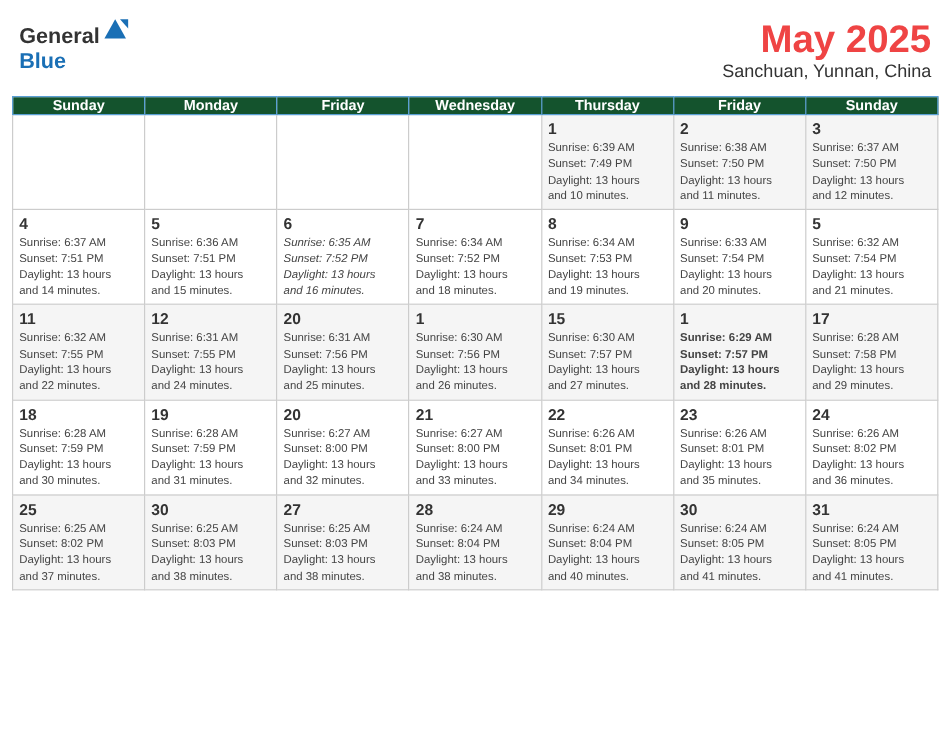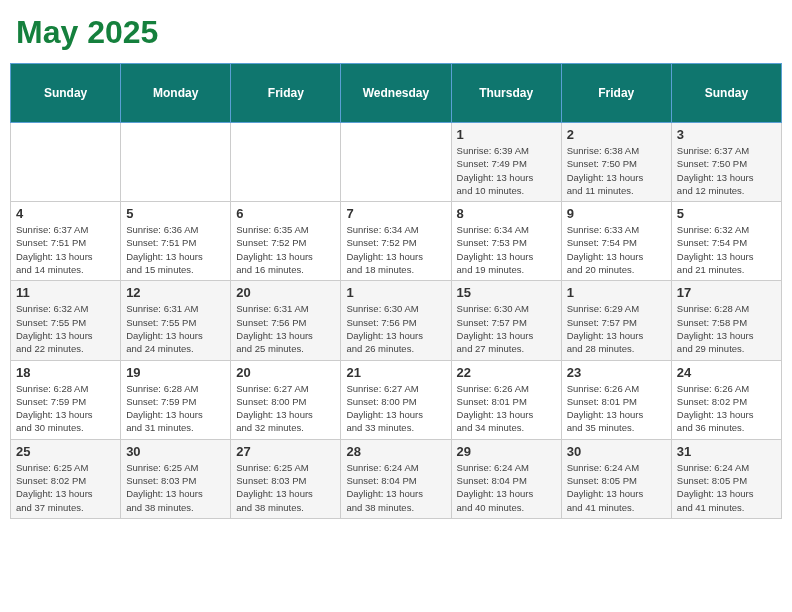--- a/index.html
+++ b/index.html
@@ -35,38 +35,38 @@
       width: 22px;
       height: 22px;
       margin-left: 2px;
     }
     .title-area {
       text-align: right;
     }
     .month-title {
       font-size: 32px;
       font-weight: bold;
-      color: #15803d;
+      color: #ef4444;
     }
     .location-title {
       font-size: 15px;
       color: #333;
     }
     .calendar {
       width: 100%;
       border-collapse: collapse;
       border: 1px solid #ccc;
     }
     .calendar th {
-      background-color: #0f766e;
+      background-color: #14532d;
       color: #fff;
       font-size: 12px;
       font-weight: bold;
       text-align: center;
-      padding: 22px 3px;
+      padding: 0 3px;
       border: 1px solid #5a9fd4;
     }
     .calendar td {
       vertical-align: top;
       border: 1px solid #ccc;
       padding: 4px 5px;
       width: 110px;
       min-height: 80px;
       background: #fff;
       font-size: 10px;
@@ -91,22 +91,33 @@
       line-height: 1.4;
     }
     .empty-cell {
       background: #fff !important;
     }
   </style>
 </head>
 <body>
 
 <div class="header-area">
+  <div class="logo">
+    <div>
+      <span class="logo-text-general">General</span><svg class="logo-icon" viewBox="0 0 22 22">
+          <polygon points="11,2 20,18 2,18" fill="#1a6fb5"></polygon>
+          <polygon points="15,2 22,10 22,2" fill="#1a6fb5"></polygon>
+        </svg>
+      <br>
+      <span class="logo-text-blue">Blue</span>
+    </div>
+  </div>
   <div class="title-area">
     <div class="month-title">May 2025</div>
+    <div class="location-title">Sanchuan, Yunnan, China</div>
   </div>
 </div>
 
 <table class="calendar">
   <thead>
     <tr>
     <th>Sunday</th>
         <th>Monday</th>
         <th>Friday</th>
         <th>Wednesday</th>
@@ -153,21 +164,21 @@
         </td>
         <td>
           <span class="day-number">5</span>
           <div class="day-info" style="white-space: pre-line;">Sunrise: 6:36 AM
 Sunset: 7:51 PM
 Daylight: 13 hours
 and 15 minutes.</div>
         </td>
         <td>
           <span class="day-number">6</span>
-          <div class="day-info" style="white-space: pre-line;">Sunrise: 6:35 AM
+          <div class="day-info" style="white-space: pre-line; font-style: italic;">Sunrise: 6:35 AM
 Sunset: 7:52 PM
 Daylight: 13 hours
 and 16 minutes.</div>
         </td>
         <td>
           <span class="day-number">7</span>
           <div class="day-info" style="white-space: pre-line;">Sunrise: 6:34 AM
 Sunset: 7:52 PM
 Daylight: 13 hours
 and 18 minutes.</div>
@@ -225,21 +236,21 @@
         </td>
         <td>
           <span class="day-number">15</span>
           <div class="day-info" style="white-space: pre-line;">Sunrise: 6:30 AM
 Sunset: 7:57 PM
 Daylight: 13 hours
 and 27 minutes.</div>
         </td>
         <td>
           <span class="day-number">1</span>
-          <div class="day-info" style="white-space: pre-line;">Sunrise: 6:29 AM
+          <div class="day-info" style="white-space: pre-line; font-weight: bold;">Sunrise: 6:29 AM
 Sunset: 7:57 PM
 Daylight: 13 hours
 and 28 minutes.</div>
         </td>
         <td>
           <span class="day-number">17</span>
           <div class="day-info" style="white-space: pre-line;">Sunrise: 6:28 AM
 Sunset: 7:58 PM
 Daylight: 13 hours
 and 29 minutes.</div>

